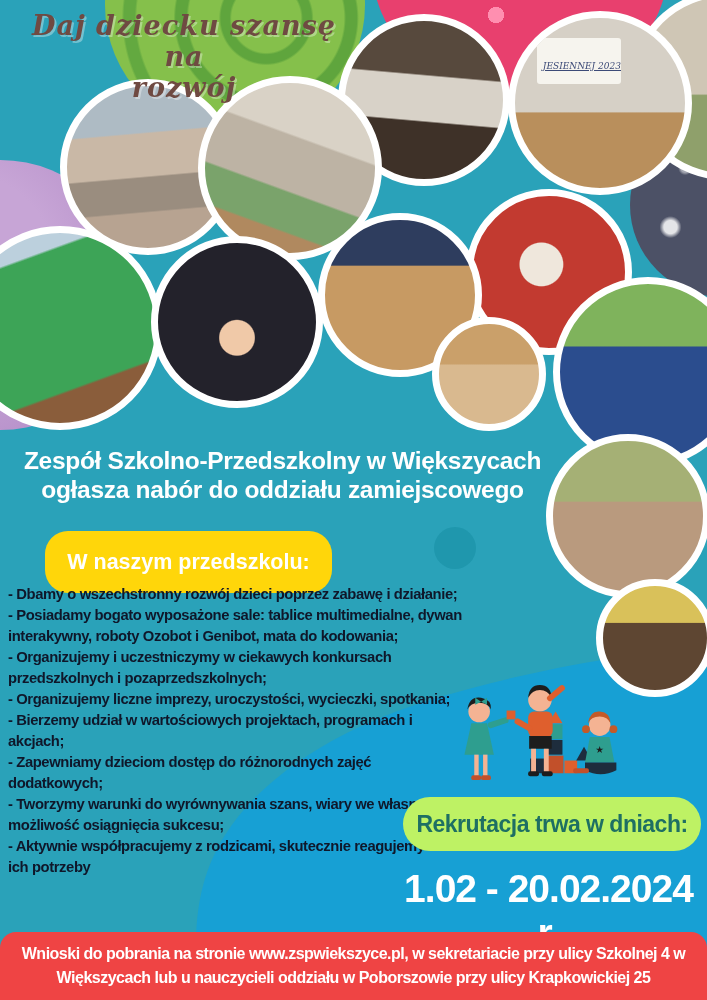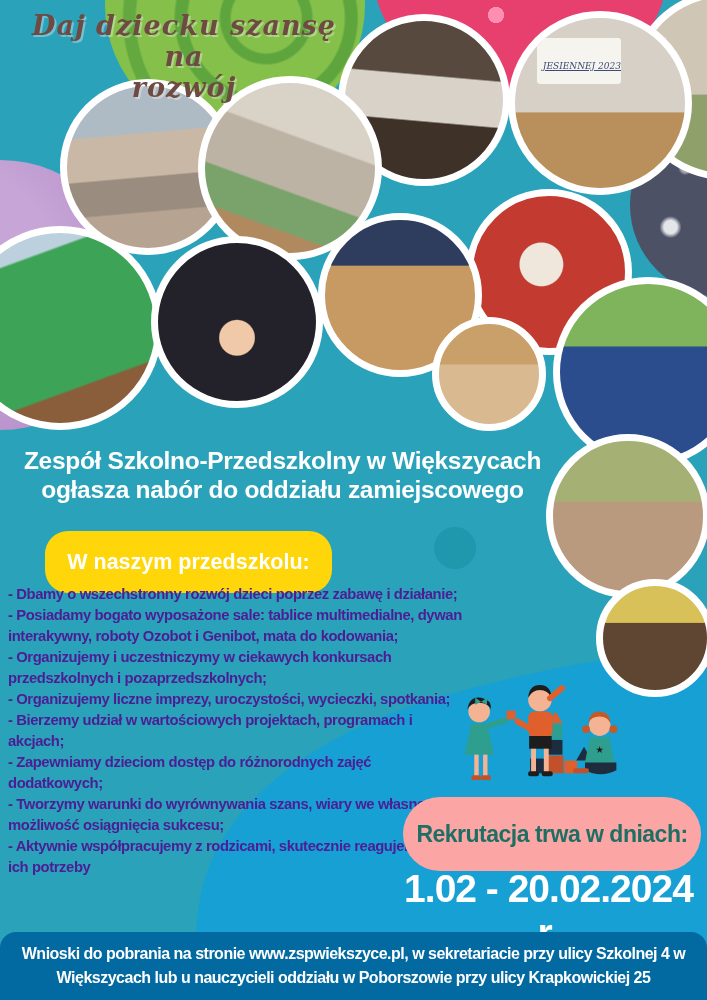--- a/index.html
+++ b/index.html
@@ -68,29 +68,29 @@
   
   .tagline{left:8px;top:10px;width:352px;z-index:3;text-align:center;
     font-family:"DejaVu Serif",serif;font-weight:bold;font-style:italic;
     color:#6F4A42;font-size:27px;line-height:31px;letter-spacing:1px;
     text-shadow:2px 2px 0 rgba(255,255,255,.35);}
   .title{left:0;top:447px;width:565px;z-index:3;text-align:center;color:#fff;
     font-weight:bold;font-size:24.5px;line-height:28.5px;letter-spacing:-0.3px;}
   .badge{left:45px;top:531px;width:287px;height:62px;z-index:3;background:#FFD60A;
     border-radius:23px;display:flex;align-items:center;justify-content:center;
     color:#fff;font-weight:bold;font-size:21.5px;}
-  .features{left:8px;top:584px;width:460px;z-index:3;color:#4c1d95;font-weight:bold;
+  .features{left:8px;top:584px;width:460px;z-index:3;color:#0f172a;font-weight:bold;
     font-size:14.8px;line-height:21px;letter-spacing:-0.4px;}
   .features div{margin:0;}
-  .recruit-pill{left:403px;top:797px;width:298px;height:74px;z-index:3;background:#fca5a5;
+  .recruit-pill{left:403px;top:797px;width:298px;height:54px;z-index:3;background:#bef264;
     border-radius:37px;display:flex;align-items:center;justify-content:center;
     color:#1E6F63;font-weight:bold;font-size:23px;letter-spacing:-0.5px;}
   .dates{left:390px;top:867px;width:317px;z-index:3;text-align:center;color:#fff;
     font-weight:bold;font-size:39px;letter-spacing:-1px;}
-  .footer{left:0;top:932px;width:707px;height:68px;z-index:4;background:#0369a1;
+  .footer{left:0;top:932px;width:707px;height:68px;z-index:4;background:#ef4444;
     border-radius:16px 16px 0 0;color:#fff;font-weight:bold;font-size:16px;
     letter-spacing:-0.5px;line-height:24px;text-align:center;
     display:flex;align-items:center;justify-content:center;padding:0 14px;box-sizing:border-box;}
   .clipart{left:438px;top:678px;width:196px;height:118px;z-index:3;}
 </style>
 </head>
 <body>
 
 <div class="blob blob-green"></div>
 <div class="blob blob-pink"></div>

